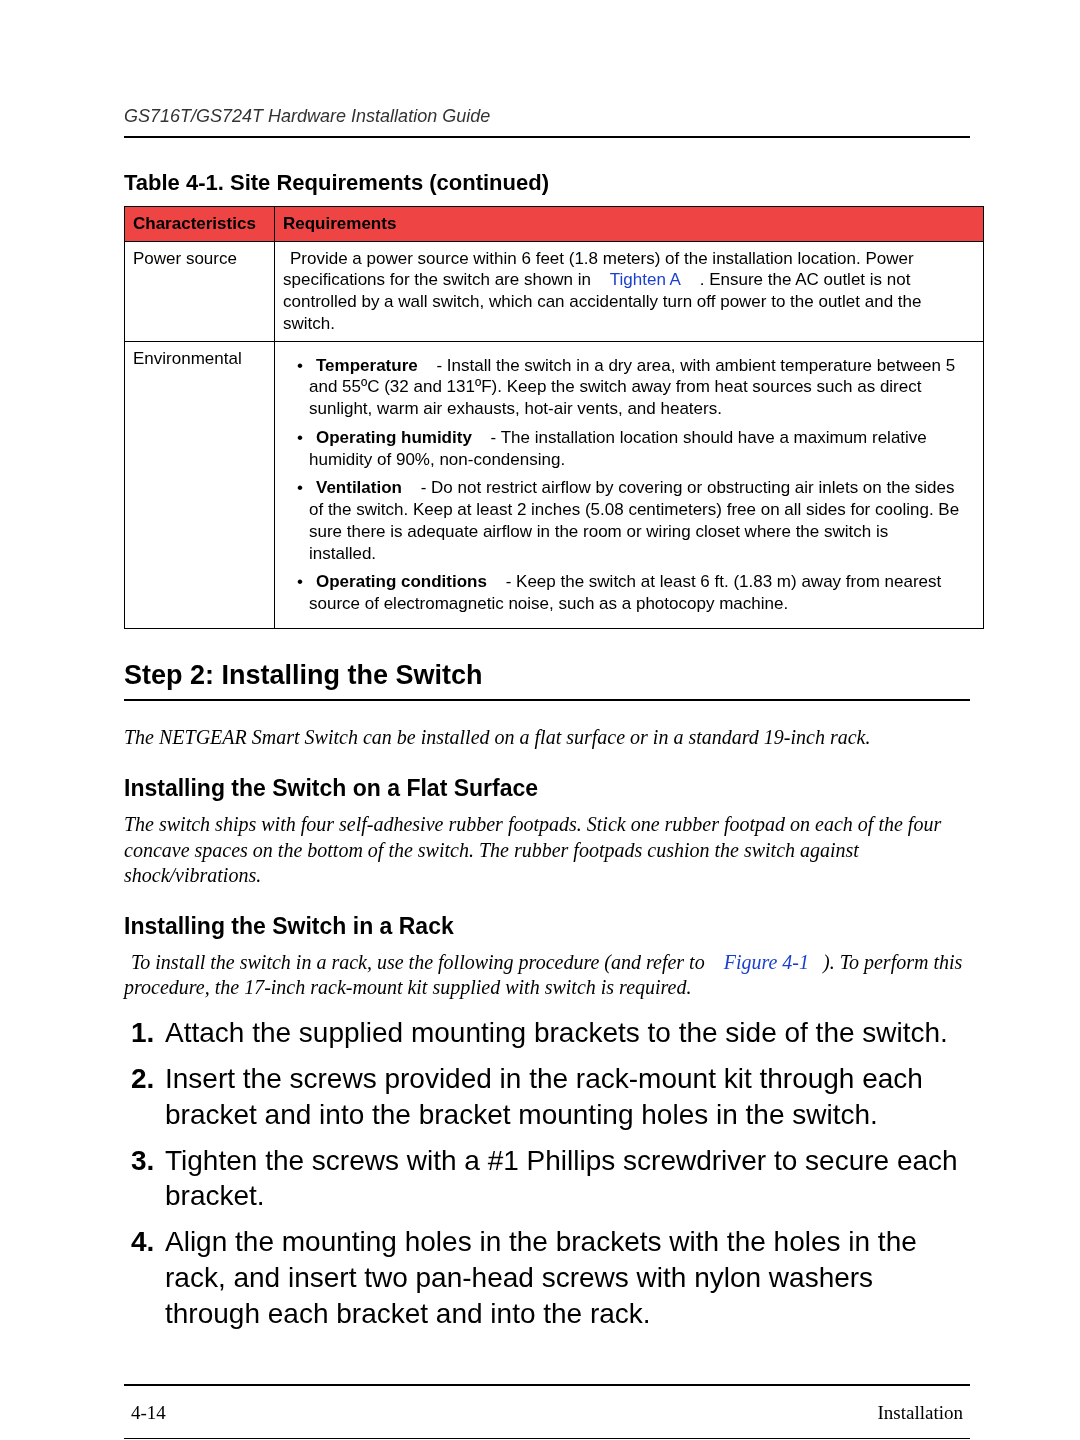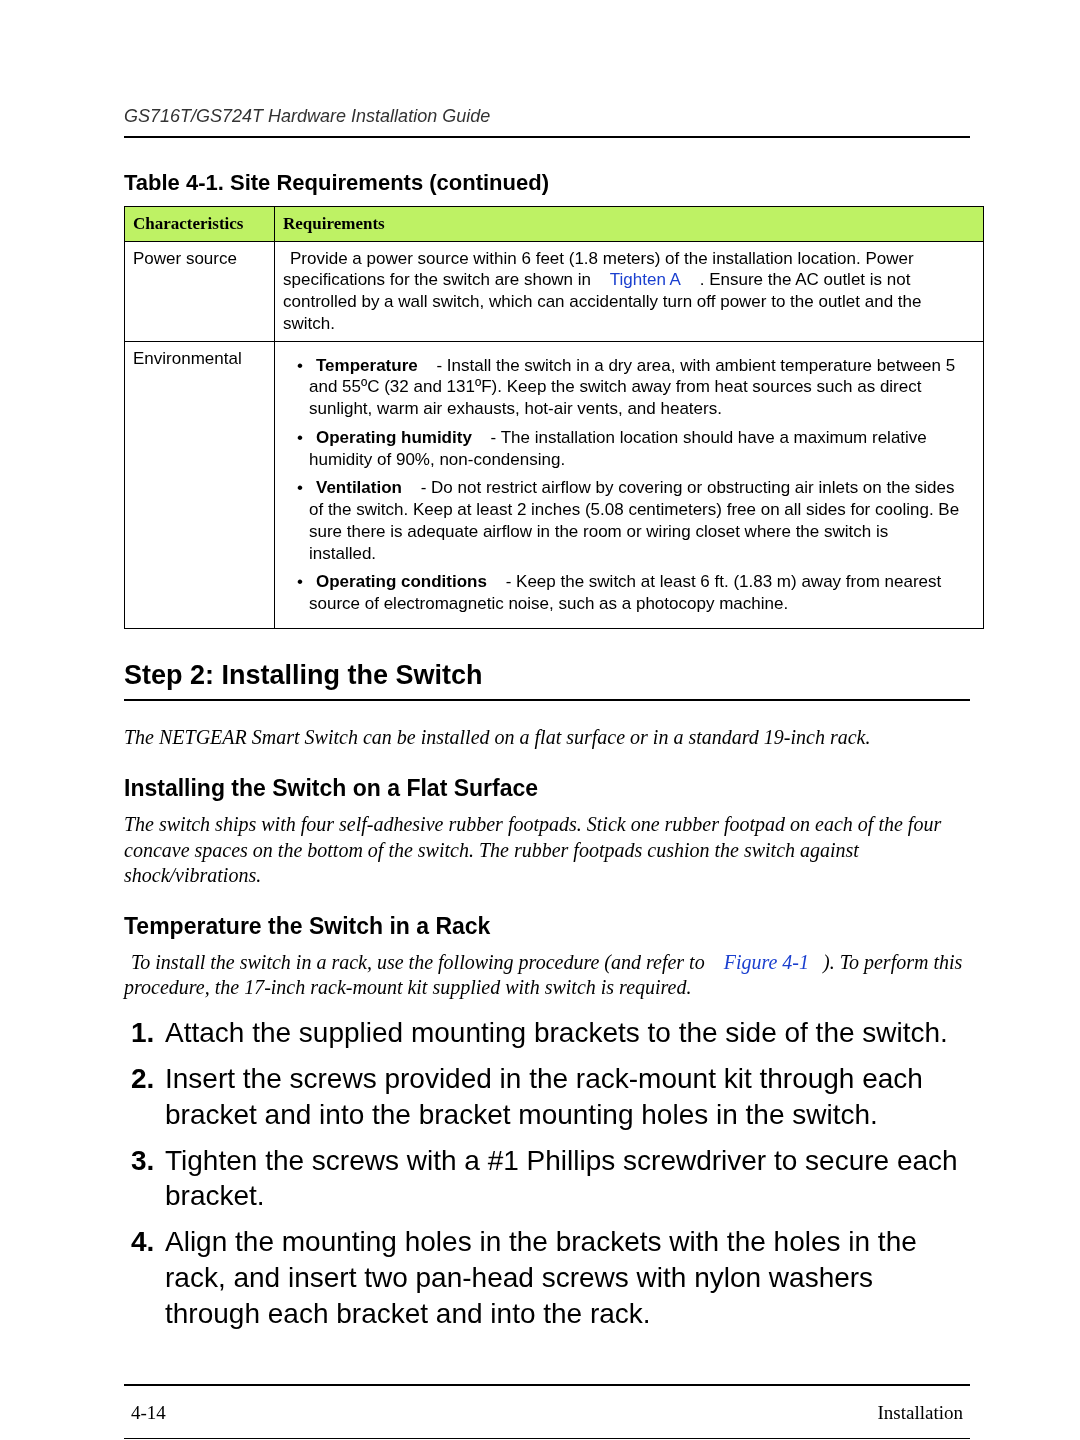--- a/index.html
+++ b/index.html
@@ -41,23 +41,22 @@
       margin-bottom: 28px;
     }
     table.req th, table.req td {
       border: 1.5px solid #000;
       padding: 6px 8px;
       vertical-align: top;
       text-align: left;
       line-height: 1.28;
     }
     table.req th {
-      background: #bef264;
+      background: #ef4444;
       font-weight: bold;
-      font-family: Liberation Serif, serif;
     }
     table.req th.col-char {
       width: 150px;
     }
     .link { color: #1a3fcf; }
     ul.bullets {
       list-style: none;
       padding-left: 0;
     }
     ul.bullets li {
@@ -170,21 +169,21 @@
   </tbody>
 </table>
 
 <h1 class="step">Step 2: Installing the Switch</h1>
 
 <p class="body">The NETGEAR Smart Switch can be installed on a flat surface or in a standard 19-inch rack.</p>
 
 <h2 class="sub">Installing the Switch on a Flat Surface</h2>
 <p class="body">The switch ships with four self-adhesive rubber footpads. Stick one rubber footpad on each of the four concave spaces on the bottom of the switch. The rubber footpads cushion the switch against shock/vibrations.</p>
 
-<h2 class="sub">Temperature the Switch in a Rack</h2>
+<h2 class="sub">Installing the Switch in a Rack</h2>
 <p class="body">
   <span>To install the switch in a rack, use the following procedure (and refer to </span><span class="link">Figure 4-1</span><span>). To perform this procedure, the 17-inch rack-mount kit supplied with switch is required.</span>
 </p>
 
 <ol class="steps">
   <li>Attach the supplied mounting brackets to the side of the switch.</li>
   <li>Insert the screws provided in the rack-mount kit through each bracket and into the bracket mounting holes in the switch.</li>
   <li>Tighten the screws with a #1 Phillips screwdriver to secure each bracket.</li>
   <li>Align the mounting holes in the brackets with the holes in the rack, and insert two pan-head screws with nylon washers through each bracket and into the rack.</li>
 </ol>

